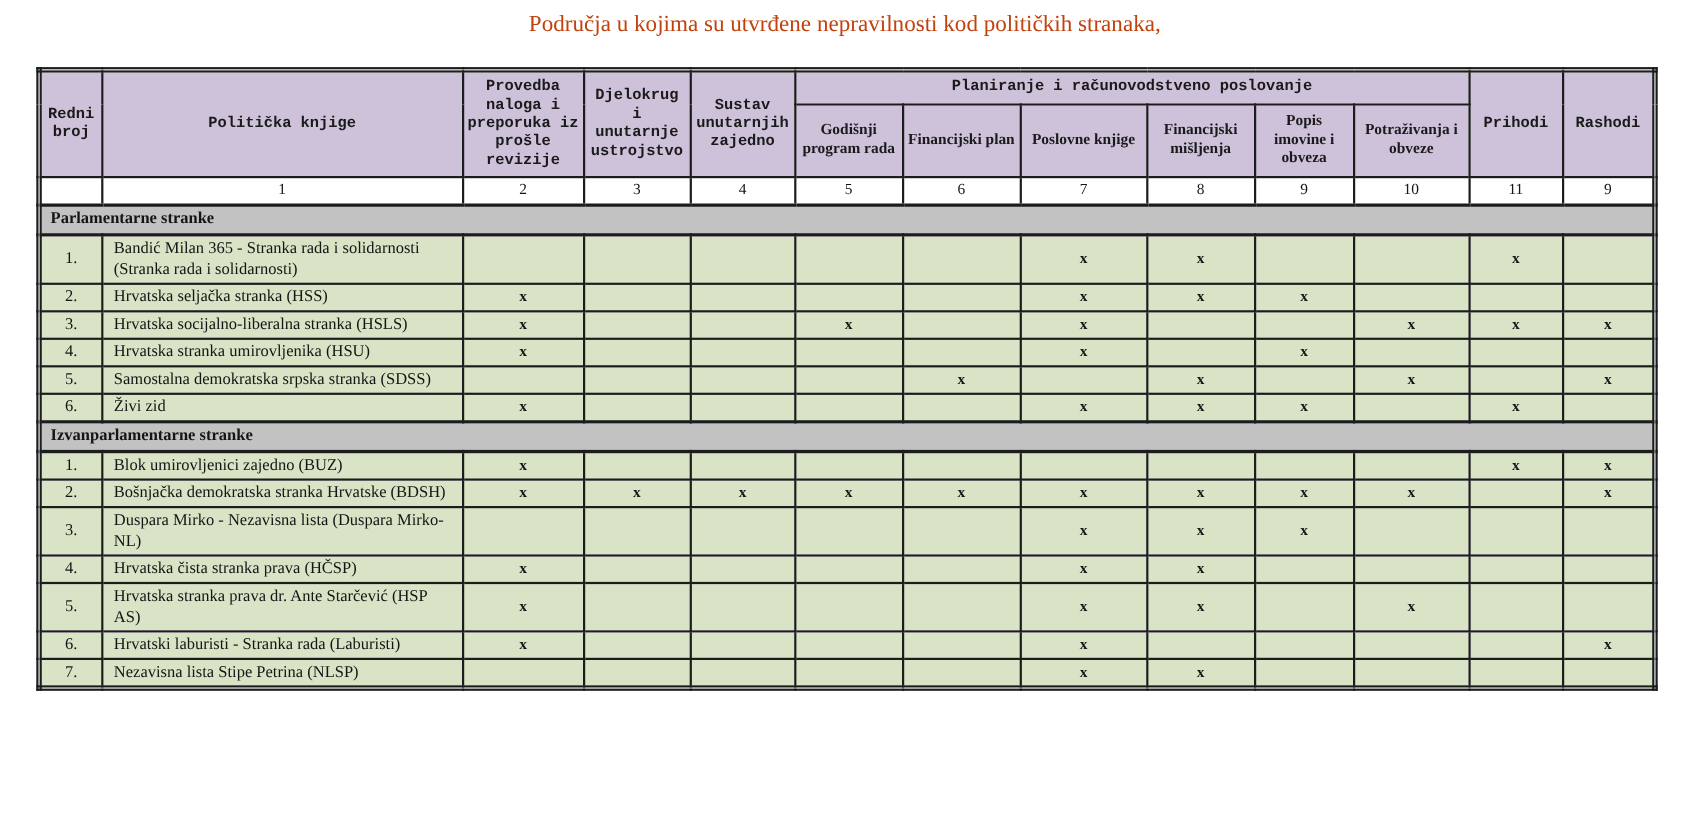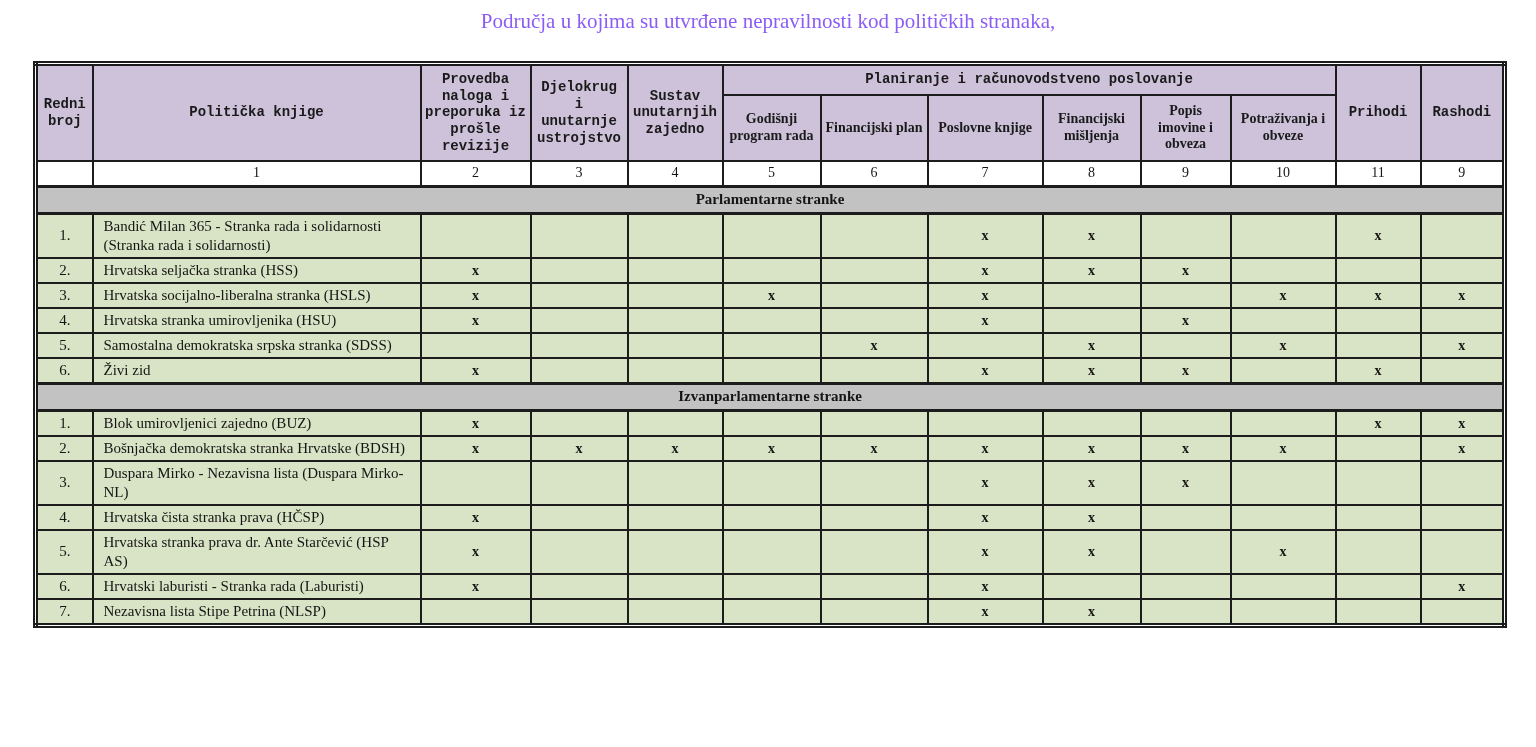--- a/index.html
+++ b/index.html
@@ -22,21 +22,21 @@
     width:1536px;
     height:747px;
     background:var(--page-bg);
     overflow:hidden;
   }
   .title{
     padding-top:9px;
     text-align:center;
     font-size:21px;
     line-height:1.17;
-    color:#8b5cf6;
+    color:#c2410c;
   }
   .table-wrap{
     margin:27px 33px 0 33px;
   }
   table{
     width:1469px;
     table-layout:fixed;
     border-collapse:collapse;
     border:5px double var(--border-color);
   }
@@ -63,21 +63,21 @@
     font-size:14px;
     padding:1px 2px;
     border-bottom:3px solid var(--border-color);
   }
   tr.section-row td{
     background:var(--section-bg);
     font-weight:bold;
     font-size:15px;
     height:27px;
     padding:2px 8px;
-    text-align:center;
+    text-align:left;
     border-top:3px solid var(--border-color);
     border-bottom:3px solid var(--border-color);
   }
   tr.data-row td{
     background:var(--row-bg);
     font-size:15px;
     line-height:19px;
     padding:2px 6px;
   }
   tr.data-row td.num-cell{

